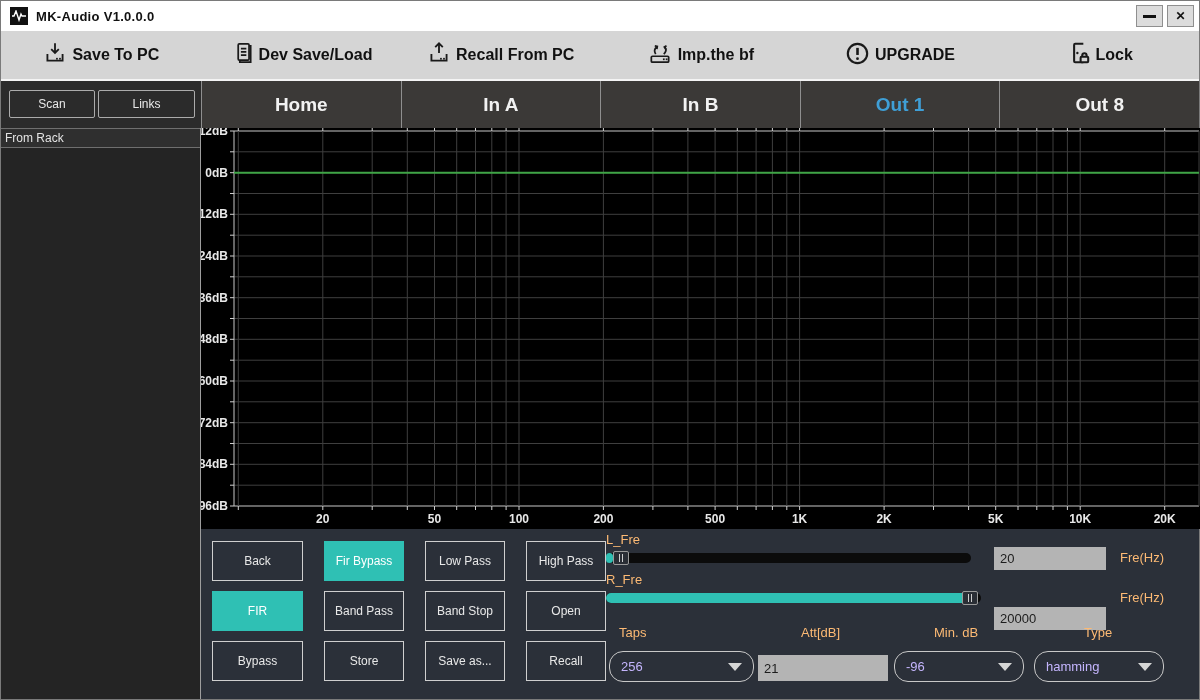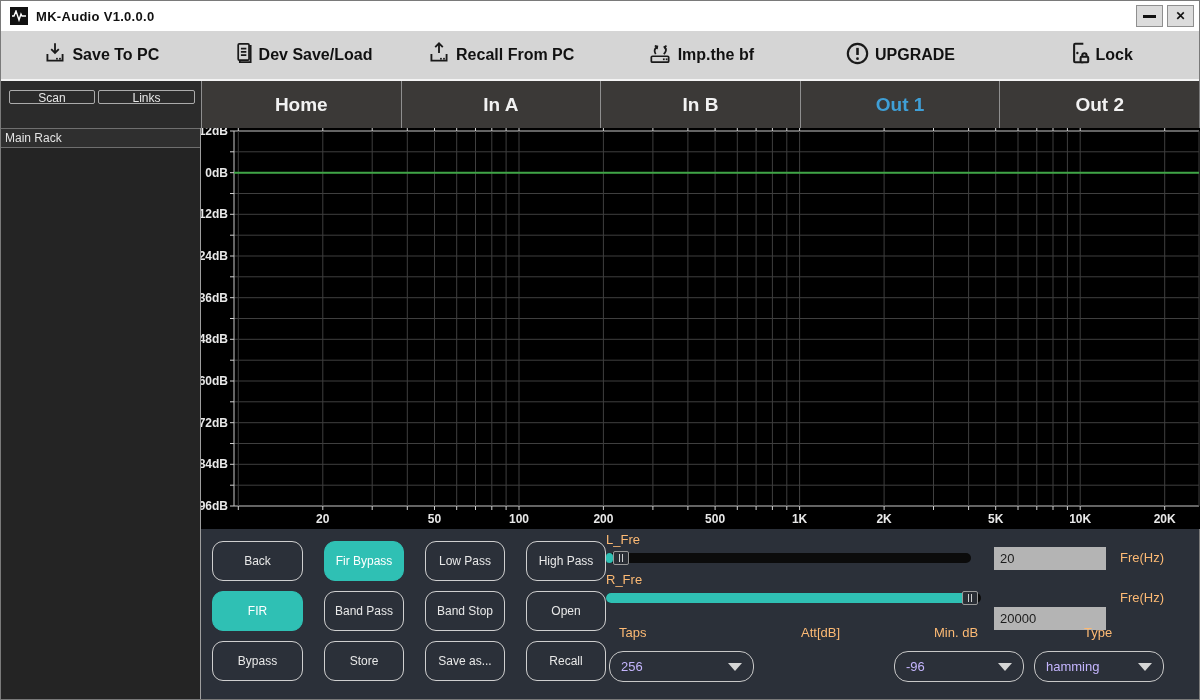--- a/index.html
+++ b/index.html
@@ -16,41 +16,41 @@
   .min-bar { width:13px; height:3px; background:#111; display:block; }
 
   
   .toolbar { height:50px; background:#d5d5d5; border-bottom:2px solid #f4f4f4; display:flex; align-items:center; flex:0 0 auto; }
   .tool-item { flex:1; display:flex; align-items:center; justify-content:center; gap:4px; color:#111; font-size:16px; font-weight:bold; cursor:default; }
   .tool-item svg { flex:0 0 auto; }
 
   
   .tabstrip { height:47px; display:flex; flex:0 0 auto; background:#2b2b2b; }
   .side-btns { width:200px; position:relative; background:#2b2b2b; flex:0 0 auto; }
-  .side-btn { position:absolute; top:9px; height:14px; background:transparent; border:1px solid #ababab; border-radius:2px; color:#e8e8e8; font-size:12px; }
+  .side-btn { position:absolute; top:9px; height:28px; background:transparent; border:1px solid #ababab; border-radius:2px; color:#e8e8e8; font-size:12px; }
   .side-btn.scan { left:8px; width:86px; }
   .side-btn.links { left:97px; width:97px; }
   .tabs { flex:1; display:flex; }
   .tab { flex:1; background:#3b3937; border-left:1px solid #8f8f8f; color:#f2f2f2; font-size:19px; font-weight:600; display:grid; place-items:center; cursor:default; }
   .tab.active { color:var(--tab-active,#3f9fd6); }
 
   
   .main { flex:1; display:flex; min-height:0; }
   .sidebar { width:200px; flex:0 0 auto; background:#242424; border-right:1px solid #9e9e9e; }
   .rack-item { height:20px; background:#2f2f2f; border-top:1px solid #6f6f6f; border-bottom:1px solid #6f6f6f; color:#e3e3e3; font-size:12px; line-height:18px; padding-left:4px; }
   .content { flex:1; display:flex; flex-direction:column; min-width:0; }
 
   
   .chart { height:401px; flex:0 0 auto; background:#000; position:relative; }
   .chart svg { display:block; }
 
   
   .panel { flex:1; background:#2b3039; display:flex; }
   .btn-grid { margin:12px 0 0 11px; flex:0 0 auto; display:grid; grid-template-columns:91px 80px 80px 80px; grid-auto-rows:40px; column-gap:21px; row-gap:10px; align-content:start; }
-  .fbtn { background:transparent; border:1px solid #cfcfcf; border-radius:11px; color:#e8e8e8; font-size:12px; cursor:default; }
+  .fbtn { background:transparent; border:1px solid #cfcfcf; border-radius:0; color:#e8e8e8; font-size:12px; cursor:default; }
   .fbtn.active { background:var(--accent,#2fc0b4); border-color:var(--accent,#2fc0b4); color:#fff; }
 
   .right-controls { position:relative; flex:1; font-size:13px; color:#e6e6e6; }
   .rc-label { position:absolute; font-size:13px; color:#fdba74; }
   .slider { position:absolute; height:10px; border-radius:5px; background:#0b0b0b; }
   .slider .fill { position:absolute; left:0; top:0; bottom:0; border-radius:5px; background:var(--accent,#2fc0b4); }
   .slider .handle { position:absolute; top:-2px; width:16px; height:14px; background:#2a2e35; border:1px solid #9a9a9a; border-radius:2px; display:flex; align-items:center; justify-content:center; gap:2px; }
   .slider .handle i { width:1px; height:8px; background:#cfcfcf; }
   .gfield { position:absolute; background:#b4b4b4; border:none; color:#1c1c1c; font-size:13px; font-family:"Liberation Sans",sans-serif; padding:0 6px; height:23px; }
   .dropdown { position:absolute; height:31px; border:1px solid #c8c8c8; border-radius:14px; display:flex; align-items:center; padding:0 11px; color:#c4b5fd; font-size:13px; cursor:default; }
@@ -153,27 +153,27 @@
   <div class="tabstrip">
     <div class="side-btns">
       <button class="side-btn scan">Scan</button>
       <button class="side-btn links">Links</button>
     </div>
     <div class="tabs">
       <div class="tab">Home</div>
       <div class="tab">In A</div>
       <div class="tab">In B</div>
       <div class="tab active">Out 1</div>
-      <div class="tab">Out 2</div>
+      <div class="tab">Out 8</div>
     </div>
   </div>
 
   <div class="main">
     <div class="sidebar">
-      <div class="rack-item">Main Rack</div>
+      <div class="rack-item">From Rack</div>
     </div>
     <div class="content">
 
       <div class="chart" id="chart">
           <svg width="1000" height="401" viewBox="0 0 1000 401">
             <rect x="0" y="0" width="1000" height="401" fill="#000"></rect>
             <line x1="33" y1="3.0" x2="998" y2="3.0" stroke="#c8c8c8" stroke-width="1"></line>
             <line x1="29" y1="3.0" x2="33" y2="3.0" stroke="#cfcfcf" stroke-width="1"></line>
             <line x1="33" y1="23.8" x2="998" y2="23.8" stroke="#3f3f3f" stroke-width="1"></line>
             <line x1="29" y1="23.8" x2="33" y2="23.8" stroke="#cfcfcf" stroke-width="1"></line>
@@ -365,20 +365,21 @@
 
           <span class="rc-label" style="left:13px;top:96px">Taps</span>
           <span class="rc-label" style="left:195px;top:96px">Att[dB]</span>
           <span class="rc-label" style="left:328px;top:96px">Min. dB</span>
           <span class="rc-label" style="left:478px;top:96px">Type</span>
 
           <div class="dropdown" style="left:3px;top:122px;width:145px">
             <span>256</span>
             <span class="dd-arrow"></span>
           </div>
+          <input class="gfield" style="left: 152px; top: 126px; width: 130px; height: 26px;" value="21">
           <div class="dropdown" style="left:288px;top:122px;width:130px">
             <span>-96</span>
             <span class="dd-arrow"></span>
           </div>
           <div class="dropdown" style="left:428px;top:122px;width:130px">
             <span>hamming</span>
             <span class="dd-arrow"></span>
           </div>
         </div>
       </div>

